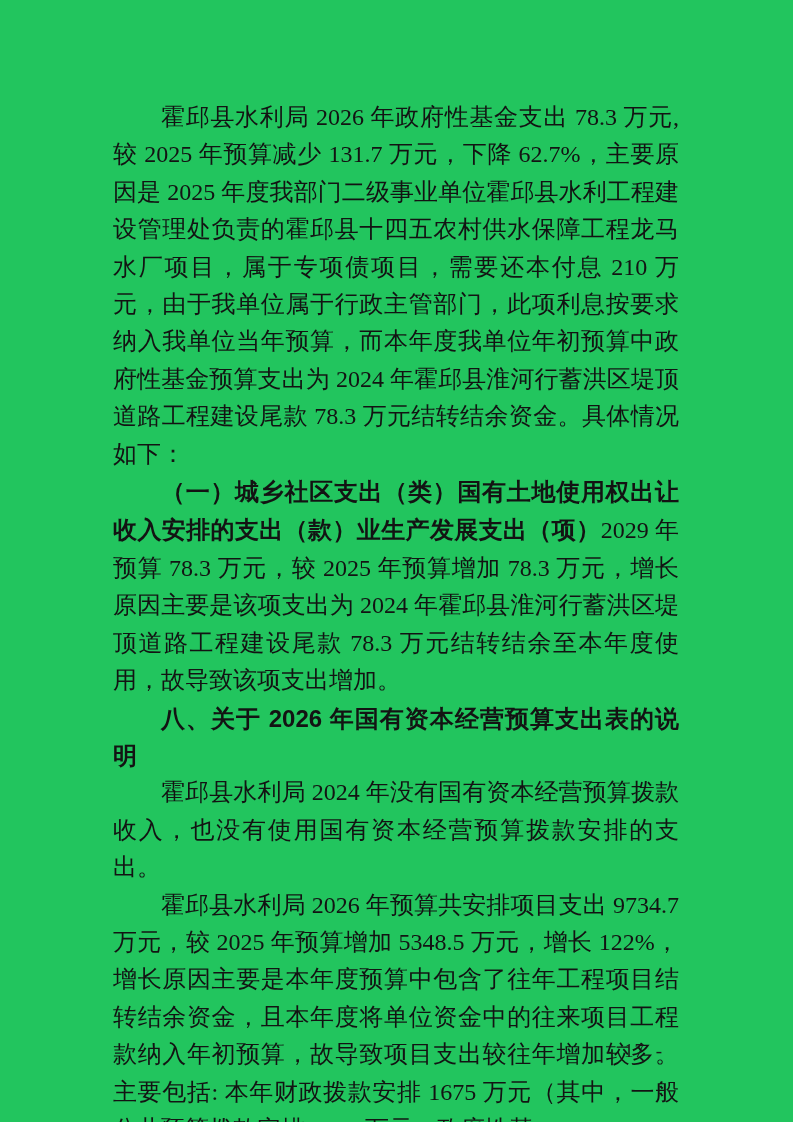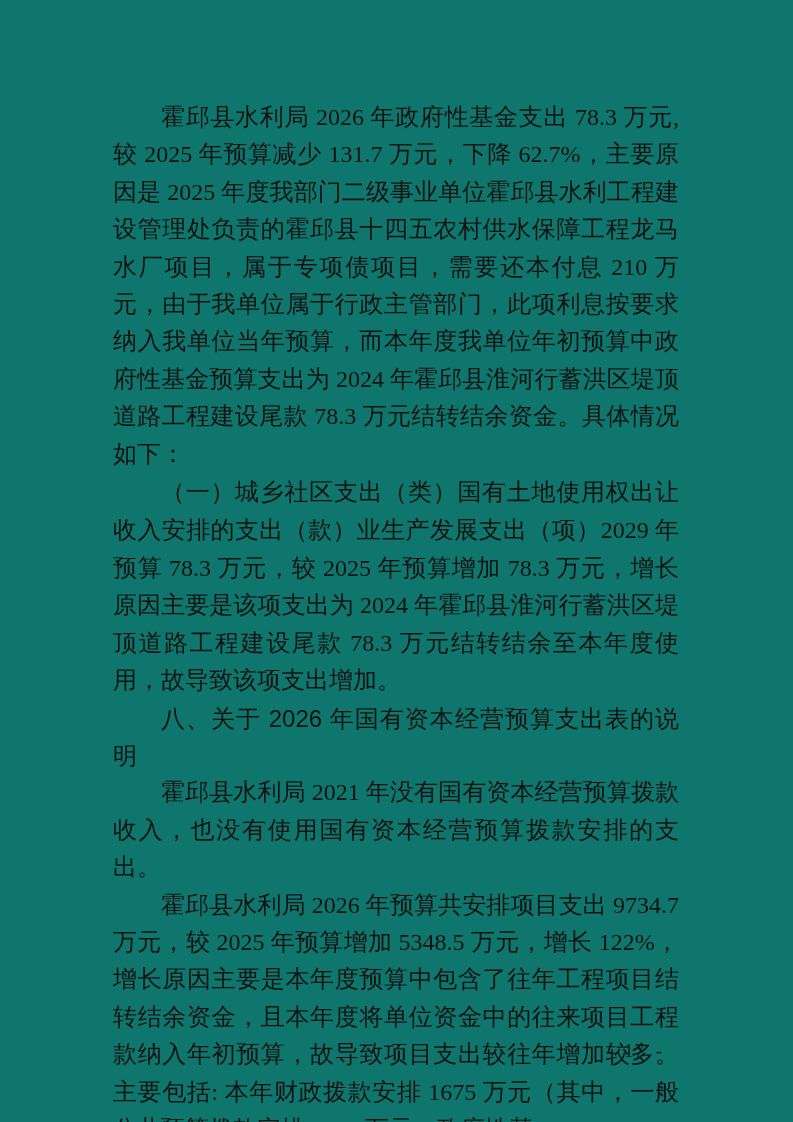--- a/index.html
+++ b/index.html
@@ -4,21 +4,21 @@
 <style>
   html, body {
     margin: 0;
     padding: 0;
     background: #ffffff;
   }
   .page {
     position: relative;
     width: 793px;
     height: 1122px;
-    background: #0f766e;
+    background: #22c55e;
     overflow: hidden;
     font-family: "Liberation Serif", "DejaVu Serif", serif;
     color: #131313;
   }
   .text-block {
     position: absolute;
     left: 113px;
     top: 99px;
     width: 566px;
     font-size: 24px;
@@ -26,25 +26,25 @@
     text-align: justify;
     text-justify: inter-ideograph;
   }
   .text-block p {
     margin: 0;
     padding: 0;
     text-indent: 2em;
   }
   .heading {
     font-family: "Liberation Sans", "DejaVu Sans", sans-serif;
-    font-weight: 400;
+    font-weight: 700;
   }
   .lead-bold {
     font-family: "Liberation Sans", "DejaVu Sans", sans-serif;
-    font-weight: 400;
+    font-weight: 700;
   }
   .page-number {
     position: absolute;
     left: 606px;
     top: 1038px;
     width: 80px;
     font-size: 19px;
     line-height: 26px;
     letter-spacing: 1px;
     word-spacing: 5px;
@@ -54,18 +54,18 @@
   }
 </style>
 </head>
 <body>
 
 <div class="page">
   <div class="text-block">
     <p>霍邱县水利局 2026 年政府性基金支出 78.3 万元,较 2025 年预算减少 131.7 万元，下降 62.7%，主要原因是 2025 年度我部门二级事业单位霍邱县水利工程建设管理处负责的霍邱县十四五农村供水保障工程龙马水厂项目，属于专项债项目，需要还本付息 210 万元，由于我单位属于行政主管部门，此项利息按要求纳入我单位当年预算，而本年度我单位年初预算中政府性基金预算支出为 2024 年霍邱县淮河行蓄洪区堤顶道路工程建设尾款 78.3 万元结转结余资金。具体情况如下：</p>
     <p><span class="lead-bold">（一）城乡社区支出（类）国有土地使用权出让收入安排的支出（款）业生产发展支出（项）</span><span>2029 年预算 78.3 万元，较 2025 年预算增加 78.3 万元，增长原因主要是该项支出为 2024 年霍邱县淮河行蓄洪区堤顶道路工程建设尾款 78.3 万元结转结余至本年度使用，故导致该项支出增加。</span></p>
     <p class="heading">八、关于 2026 年国有资本经营预算支出表的说明</p>
-    <p>霍邱县水利局 2021 年没有国有资本经营预算拨款收入，也没有使用国有资本经营预算拨款安排的支出。</p>
+    <p>霍邱县水利局 2024 年没有国有资本经营预算拨款收入，也没有使用国有资本经营预算拨款安排的支出。</p>
     <p>霍邱县水利局 2026 年预算共安排项目支出 9734.7 万元，较 2025 年预算增加 5348.5 万元，增长 122%，增长原因主要是本年度预算中包含了往年工程项目结转结余资金，且本年度将单位资金中的往来项目工程款纳入年初预算，故导致项目支出较往年增加较多。主要包括: 本年财政拨款安排 1675 万元（其中，一般公共预算拨款安排 1675 万元，政府性基</p>
   </div>
 
   <div class="page-number">- 17 -</div>
 </div>
 
 </body></html>

